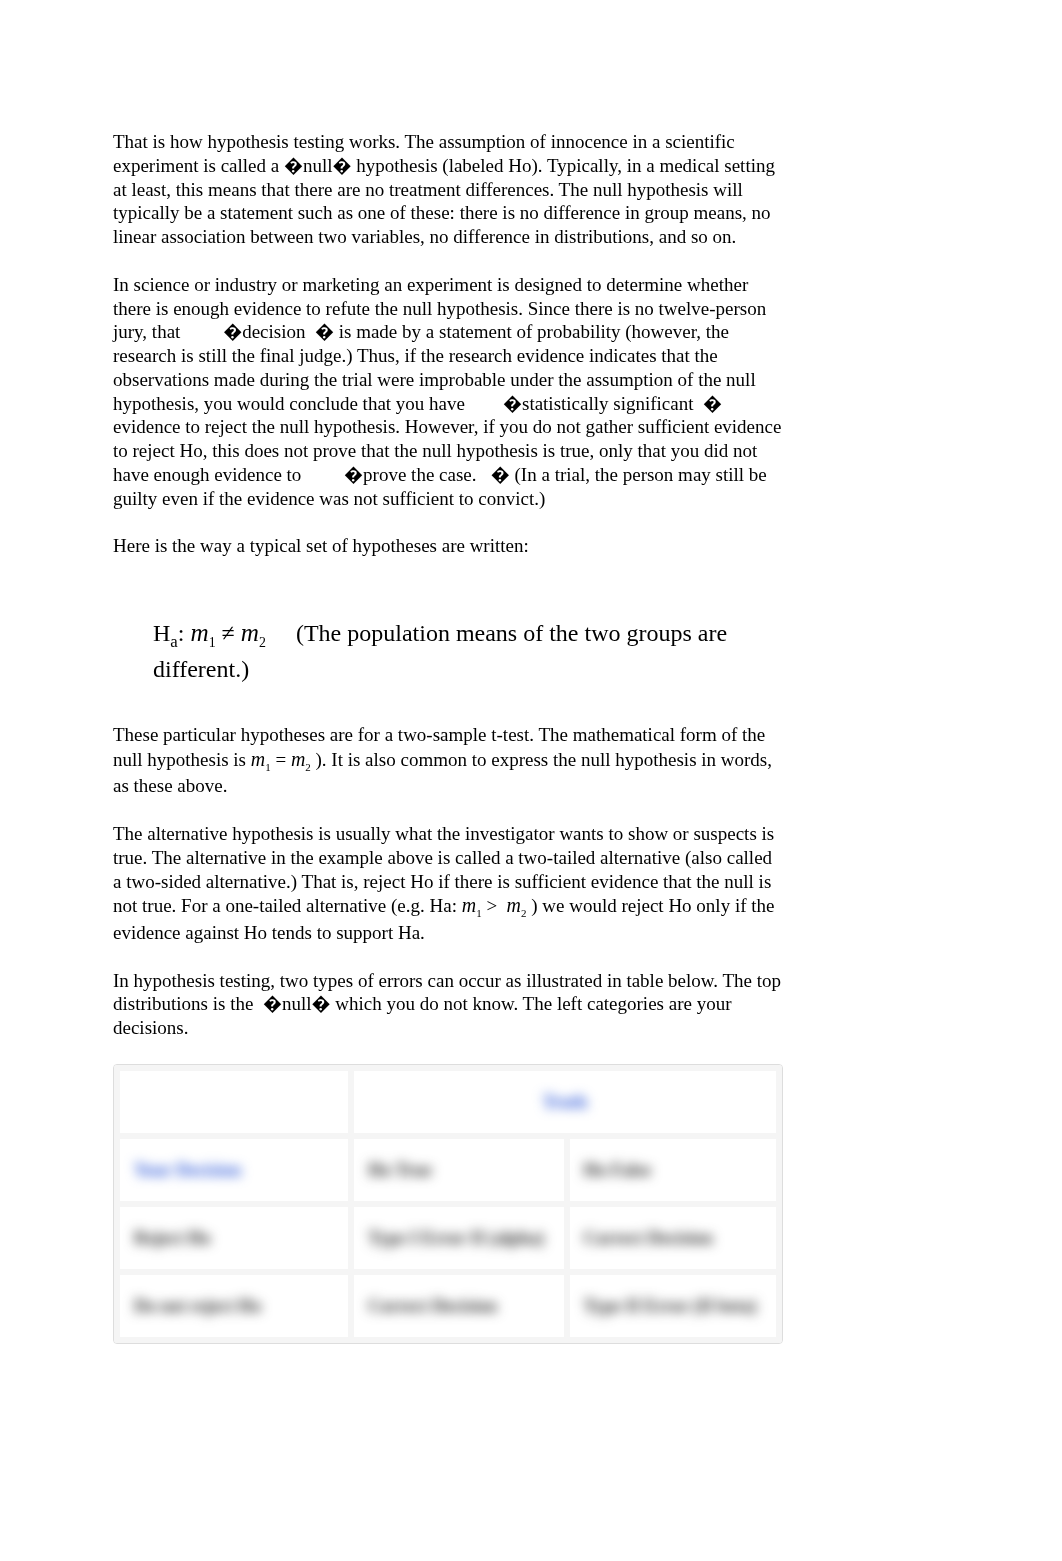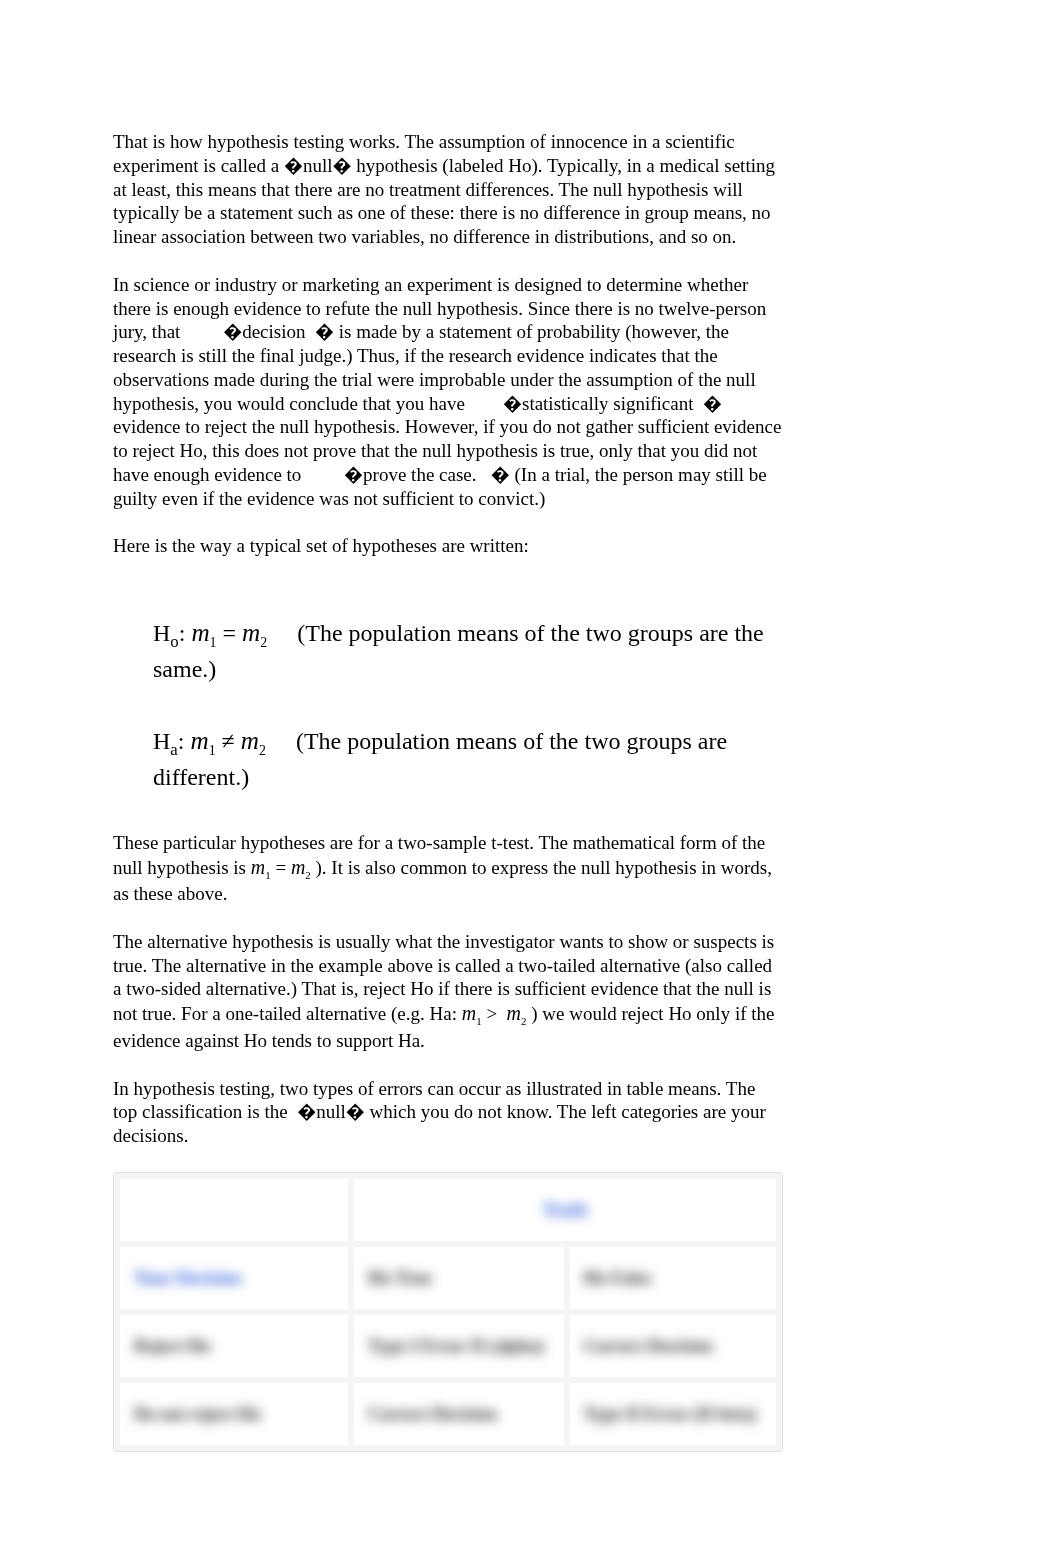--- a/index.html
+++ b/index.html
@@ -102,26 +102,20 @@
   <div class="para">
     <span>That is how hypothesis testing works. The assumption of innocence in a scientific experiment is called a </span><span class="diamond">�</span><span>null</span><span class="diamond">�</span><span> hypothesis (labeled Ho). Typically, in a medical setting at least, this means that there are no treatment differences. The null hypothesis will typically be a statement such as one of these: there is no difference in group means, no linear association between two variables, no difference in distributions, and so on.</span>
   </div>
 
   <div class="para">
     <span>In science or industry or marketing an experiment is designed to determine whether there is enough evidence to refute the null hypothesis. Since there is no twelve-person jury, that </span>&nbsp;&nbsp;&nbsp;&nbsp;&nbsp;&nbsp;&nbsp;&nbsp;<span class="diamond">�</span><span>decision</span>&nbsp;&nbsp;<span class="diamond">�</span><span> is made by a statement of probability (however, the research is still the final judge.) Thus, if the research evidence indicates that the observations made during the trial were improbable under the assumption of the null hypothesis, you would conclude that you have </span>&nbsp;&nbsp;&nbsp;&nbsp;&nbsp;&nbsp;&nbsp;<span class="diamond">�</span><span>statistically significant</span>&nbsp;&nbsp;<span class="diamond">�</span><span> evidence to reject the null hypothesis. However, if you do not gather sufficient evidence to reject Ho, this does not prove that the null hypothesis is true, only that you did not have enough evidence to </span>&nbsp;&nbsp;&nbsp;&nbsp;&nbsp;&nbsp;&nbsp;&nbsp;<span class="diamond">�</span><span>prove the case.</span>&nbsp;&nbsp;&nbsp;<span class="diamond">�</span><span> (In a trial, the person may still be guilty even if the evidence was not sufficient to convict.)</span>
   </div>
 
   <div class="intro-line">Here is the way a typical set of hypotheses are written:</div>
 
-  <div class="hyp">
-    <span>H</span><sub>o</sub><span>: </span>
-    <span class="mi"><span>m</span><sub>1</sub></span><span> = </span><span class="mi"><span>m</span><sub>2</sub></span>
-    <span style="white-space:pre;">   </span>
-    <span class="explain">(The population means of the two groups are the same.)</span>
-  </div>
 
   <div class="hyp">
     <span>H</span><sub>a</sub><span>: </span>
     <span class="mi"><span>m</span><sub>1</sub></span><span> ≠ </span><span class="mi"><span>m</span><sub>2</sub></span>
     <span style="white-space:pre;">   </span>
     <span class="explain">(The population means of the two groups are different.)</span>
   </div>
 
   <div class="para">
     <span>These particular hypotheses are for a two-sample t-test. The mathematical form of the null hypothesis is </span>
@@ -129,21 +123,21 @@
     <span> ). It is also common to express the null hypothesis in words, as these above.</span>
   </div>
 
   <div class="para">
     <span>The alternative hypothesis is usually what the investigator wants to show or suspects is true. The alternative in the example above is called a two-tailed alternative (also called a two-sided alternative.) That is, reject Ho if there is sufficient evidence that the null is not true. For a one-tailed alternative (e.g. Ha: </span>
     <span class="mi"><span>m</span><sub>1</sub></span><span> &gt; </span>&nbsp;<span class="mi"><span>m</span><sub>2</sub></span>
     <span> ) we would reject Ho only if the evidence against Ho tends to support Ha.</span>
   </div>
 
   <div class="para">
-    <span>In hypothesis testing, two types of errors can occur as illustrated in table means. The top classification is the </span>&nbsp;<span class="diamond">�</span><span>null</span><span class="diamond">�</span><span> which you do not know. The left categories are your decisions.</span>
+    <span>In hypothesis testing, two types of errors can occur as illustrated in table below. The top distributions is the </span>&nbsp;<span class="diamond">�</span><span>null</span><span class="diamond">�</span><span> which you do not know. The left categories are your decisions.</span>
   </div>
 
   <div class="table-wrap">
     <table>
       <tbody>
           <tr>
         <td class="col-left"></td>
         <td colspan="2" class="hdr-top">
           <span class="blur blur-blue">Truth</span>
         </td>

